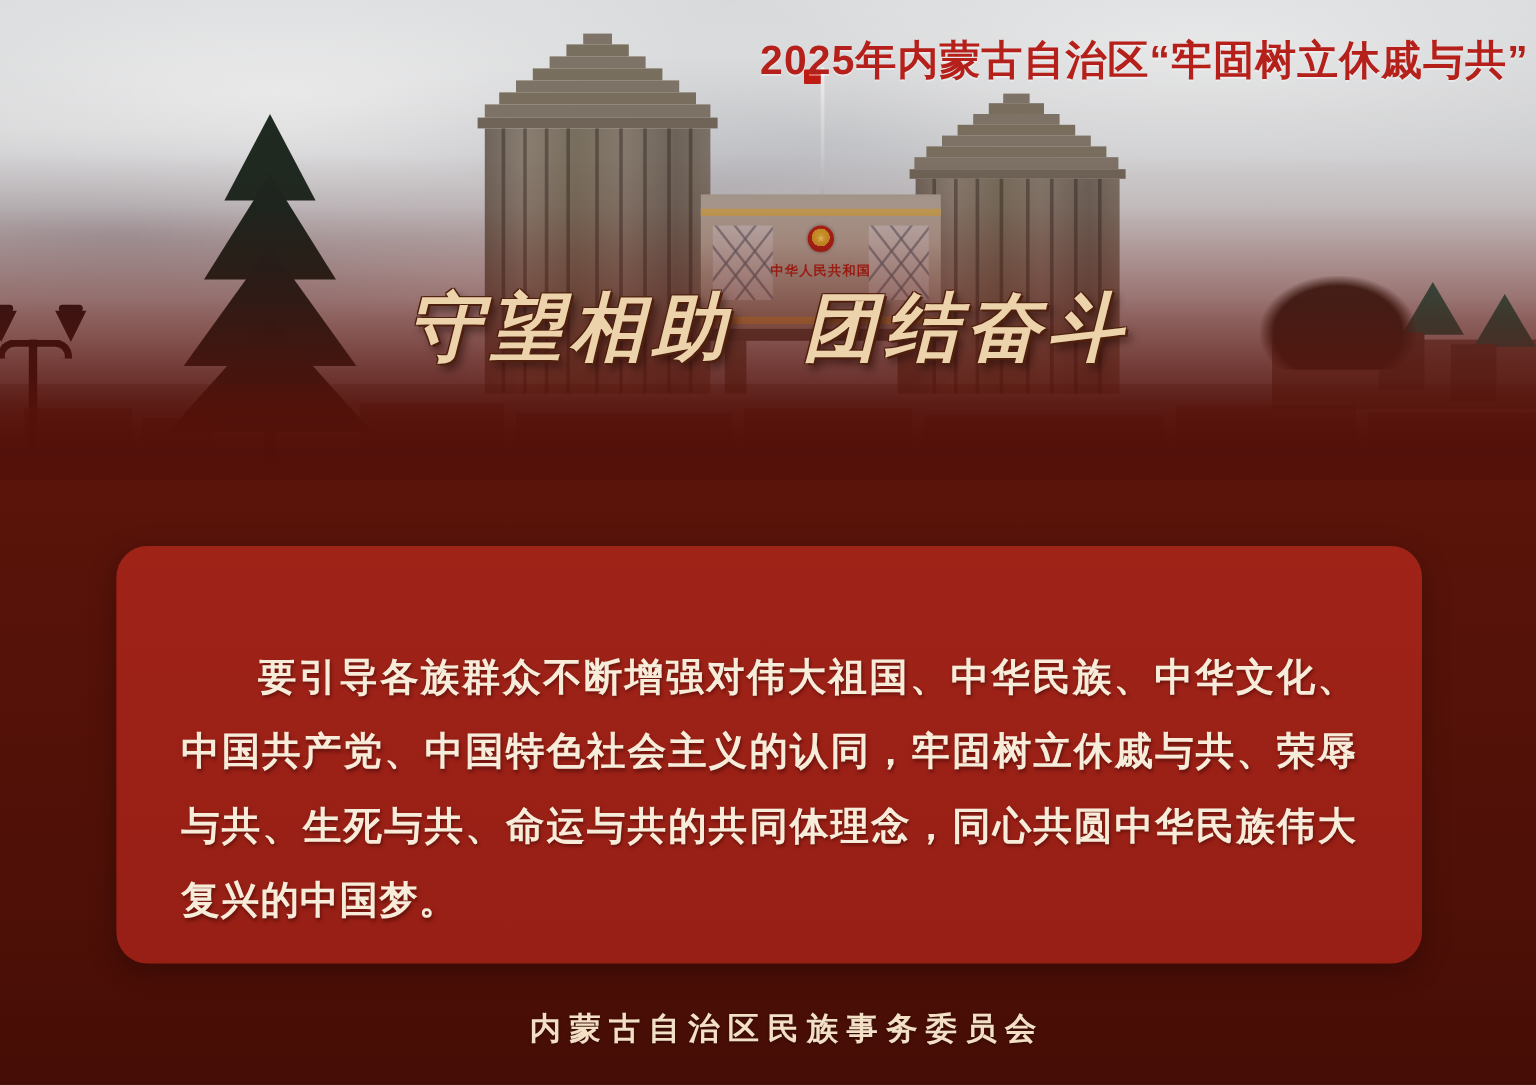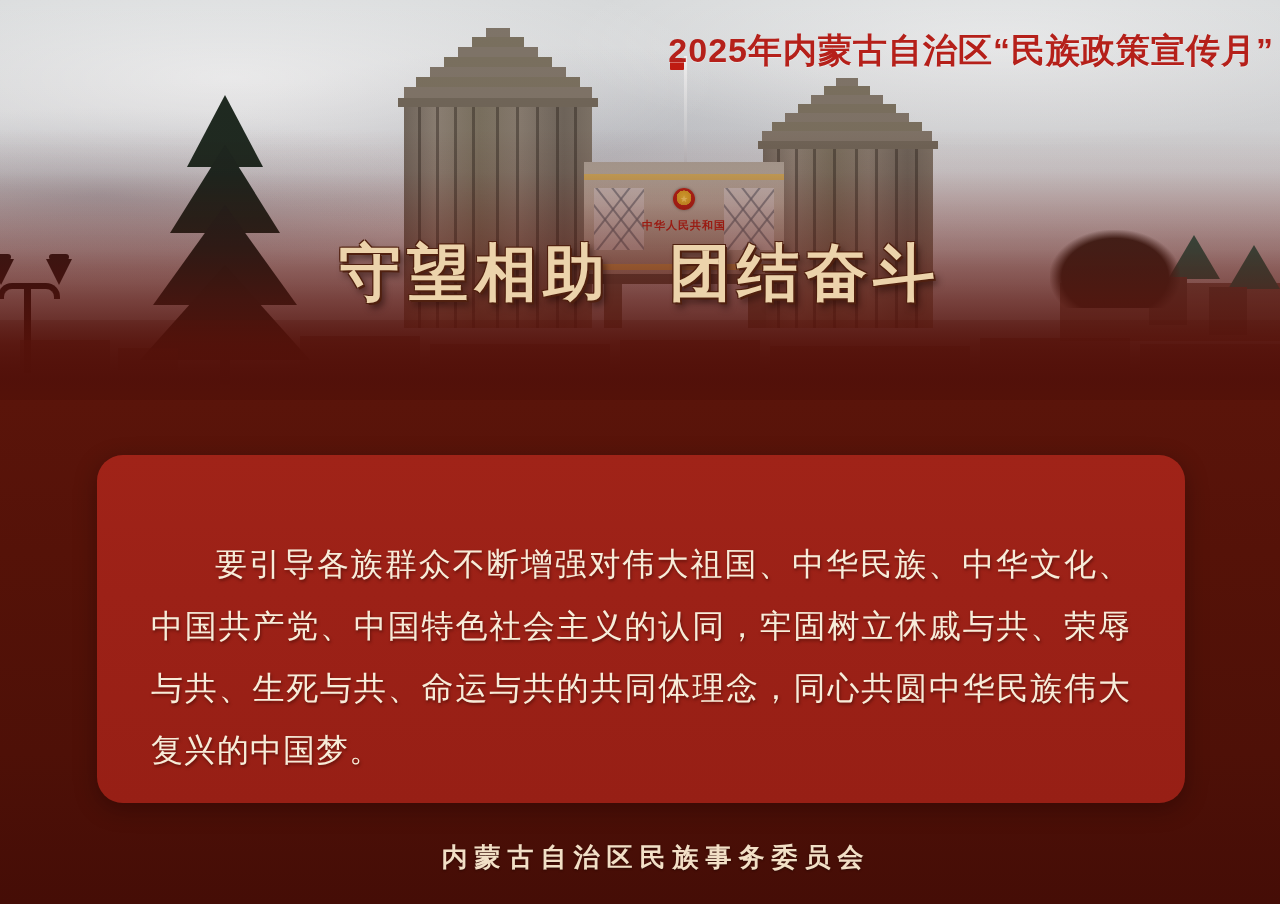--- a/index.html
+++ b/index.html
@@ -131,20 +131,21 @@
   
   .main-title{
     position:absolute;left:0;top:236px;width:1280px;
     text-align:center;pointer-events:none;
   }
   .mt-line{
     display:block;
     color:#ecd3ab;
     font-family:"DejaVu Serif","Liberation Serif",serif;
     font-weight:700;
+    font-style:italic;
     letter-spacing:6px;
     text-shadow:
       2px 2px 0 #50200f,
       -1px -1px 0 #50200f,
       1px -1px 0 #50200f,
       -1px 1px 0 #50200f,
       4px 5px 7px rgba(30,8,4,.65);
   }
   .mt1{font-size:62px;line-height:74px;}
   .mt1 .gap{display:inline-block;width:58px;}
@@ -158,21 +159,21 @@
     box-shadow:0 6px 22px rgba(20,4,2,.35);
     padding:46px 54px 0 54px;
   }
   .quote-text{
     color:#f7ecd9;
     font-size:32px;
     line-height:62px;
     letter-spacing:1px;
     text-indent:64px;
     font-family:"DejaVu Serif","Liberation Serif",serif;
-    font-weight:400;
+    font-weight:700;
     text-shadow:1px 2px 3px rgba(60,8,4,.55);
     text-align:justify;
   }
 
   
   .footer{
     position:absolute;left:16px;top:840px;width:1280px;text-align:center;
     color:#f2dfc6;font-size:26px;font-weight:700;letter-spacing:7px;
     font-family:"Liberation Sans","DejaVu Sans",sans-serif;
     text-shadow:0 1px 2px rgba(30,6,3,.6);
@@ -307,21 +308,21 @@
       <div class="blk" style="left:980px;width:150px;height:32px;"></div>
       <div class="blk" style="left:1140px;width:140px;height:26px;"></div>
     </div>
     <div class="ground"></div>
     <div class="tintwarm"></div>
     <div class="fade"></div>
   </div>
 
   <div class="lower"></div>
 
-  <div class="header-title">2025年内蒙古自治区“民族政策宣传月”</div>
+  <div class="header-title">2025年内蒙古自治区“牢固树立休戚与共”</div>
 
   <div class="main-title">
     <span class="mt-line mt1"><span>守望相助</span><span class="gap"></span><span>团结奋斗</span></span>
   </div>
 
   <div class="quote-card">
     <p class="quote-text">要引导各族群众不断增强对伟大祖国、中华民族、中华文化、中国共产党、中国特色社会主义的认同，牢固树立休戚与共、荣辱与共、生死与共、命运与共的共同体理念，同心共圆中华民族伟大复兴的中国梦。</p>
   </div>
 
   <div class="footer">内蒙古自治区民族事务委员会</div>

